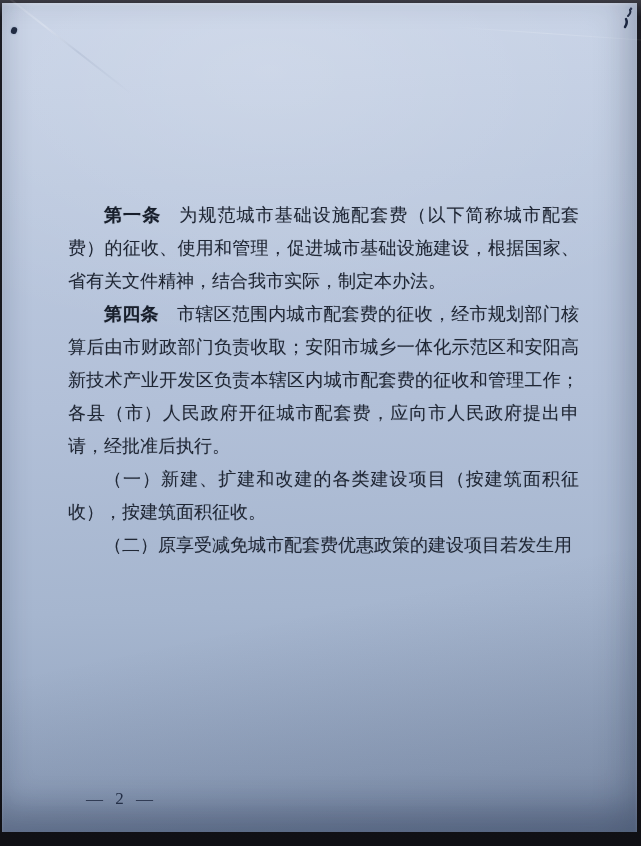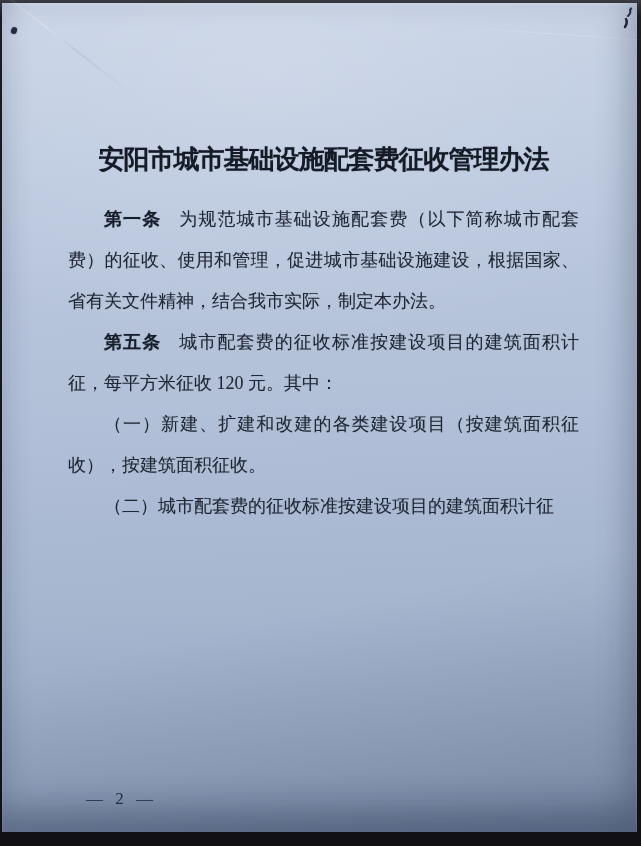--- a/index.html
+++ b/index.html
@@ -89,21 +89,21 @@
     color: #141a26;
     line-height: 34px;
     text-shadow: 0 0 1px rgba(20,26,38,0.35);
   }
   .body-text {
     position: absolute;
     left: 66px;
     top: 196px;
     width: 511px;
     font-size: 18px;
-    line-height: 41px;
+    line-height: 33px;
     color: #202735;
     text-shadow: 0 0 1px rgba(32,39,53,0.2);
   }
   .clause, .subitem {
     margin: 0;
     text-align: justify;
     text-indent: 2em;
   }
   .clause-lead {
     font-weight: bold;
@@ -132,24 +132,23 @@
   <div class="mark-dot"></div>
 
   <div class="mark-squiggle">
     <svg width="16" height="22" viewBox="0 0 16 22">
       <path d="M9 9 C 11 7, 12 5, 11 3" stroke="#202a42" stroke-width="2" fill="none" stroke-linecap="round"></path>
       <path d="M6 20 C 8 17, 8 14, 7 12" stroke="#1c2640" stroke-width="2.5" fill="none" stroke-linecap="round"></path>
       <circle cx="12" cy="1.8" r="1.3" fill="#2a3450"></circle>
     </svg>
   </div>
 
-  <div class="title">安阳市城市基础设施配套费征收管理办法</div>
 
   <div class="body-text">
     <p class="clause"><span class="clause-lead">第一条</span><span>为规范城市基础设施配套费（以下简称城市配套费）的征收、使用和管理，促进城市基础设施建设，根据国家、省有关文件精神，结合我市实际，制定本办法。</span></p>
-    <p class="clause"><span class="clause-lead">第五条</span><span>城市配套费的征收标准按建设项目的建筑面积计征，每平方米征收 120 元。其中：</span></p>
+    <p class="clause"><span class="clause-lead">第四条</span><span>市辖区范围内城市配套费的征收，经市规划部门核算后由市财政部门负责收取；安阳市城乡一体化示范区和安阳高新技术产业开发区负责本辖区内城市配套费的征收和管理工作；各县（市）人民政府开征城市配套费，应向市人民政府提出申请，经批准后执行。</span></p>
     <p class="subitem">（一）新建、扩建和改建的各类建设项目（按建筑面积征收），按建筑面积征收。</p>
-    <p class="subitem">（二）城市配套费的征收标准按建设项目的建筑面积计征</p>
+    <p class="subitem">（二）原享受减免城市配套费优惠政策的建设项目若发生用</p>
   </div>
 
   <div class="page-number">— 2 —</div>
 
 </div>
 
 </body></html>

